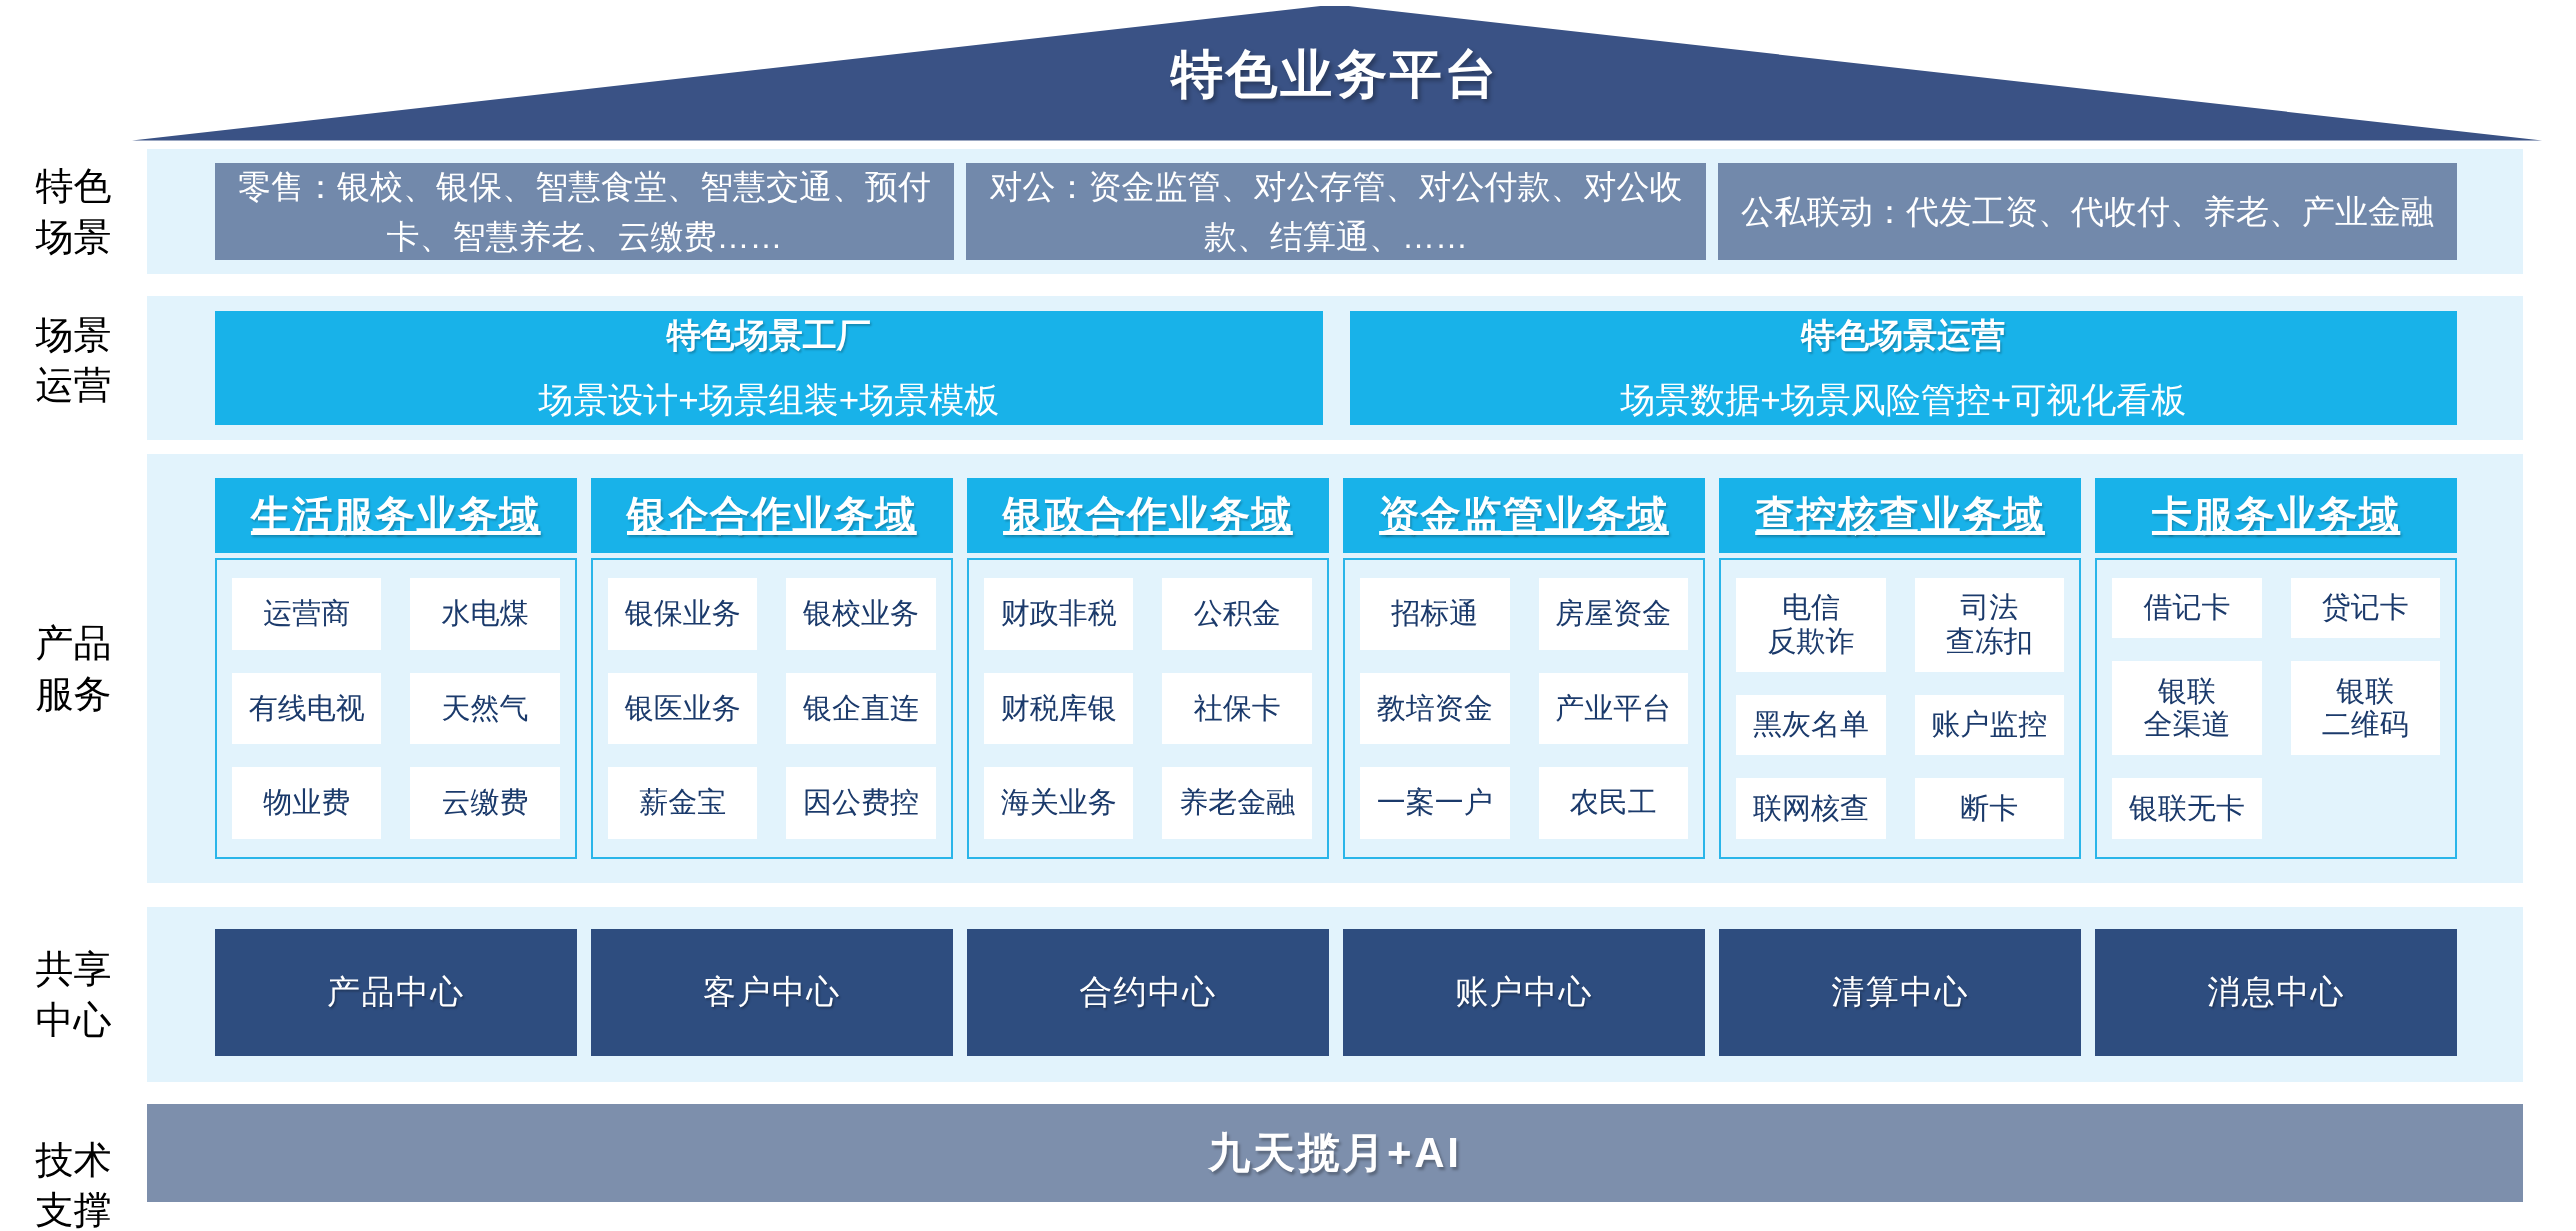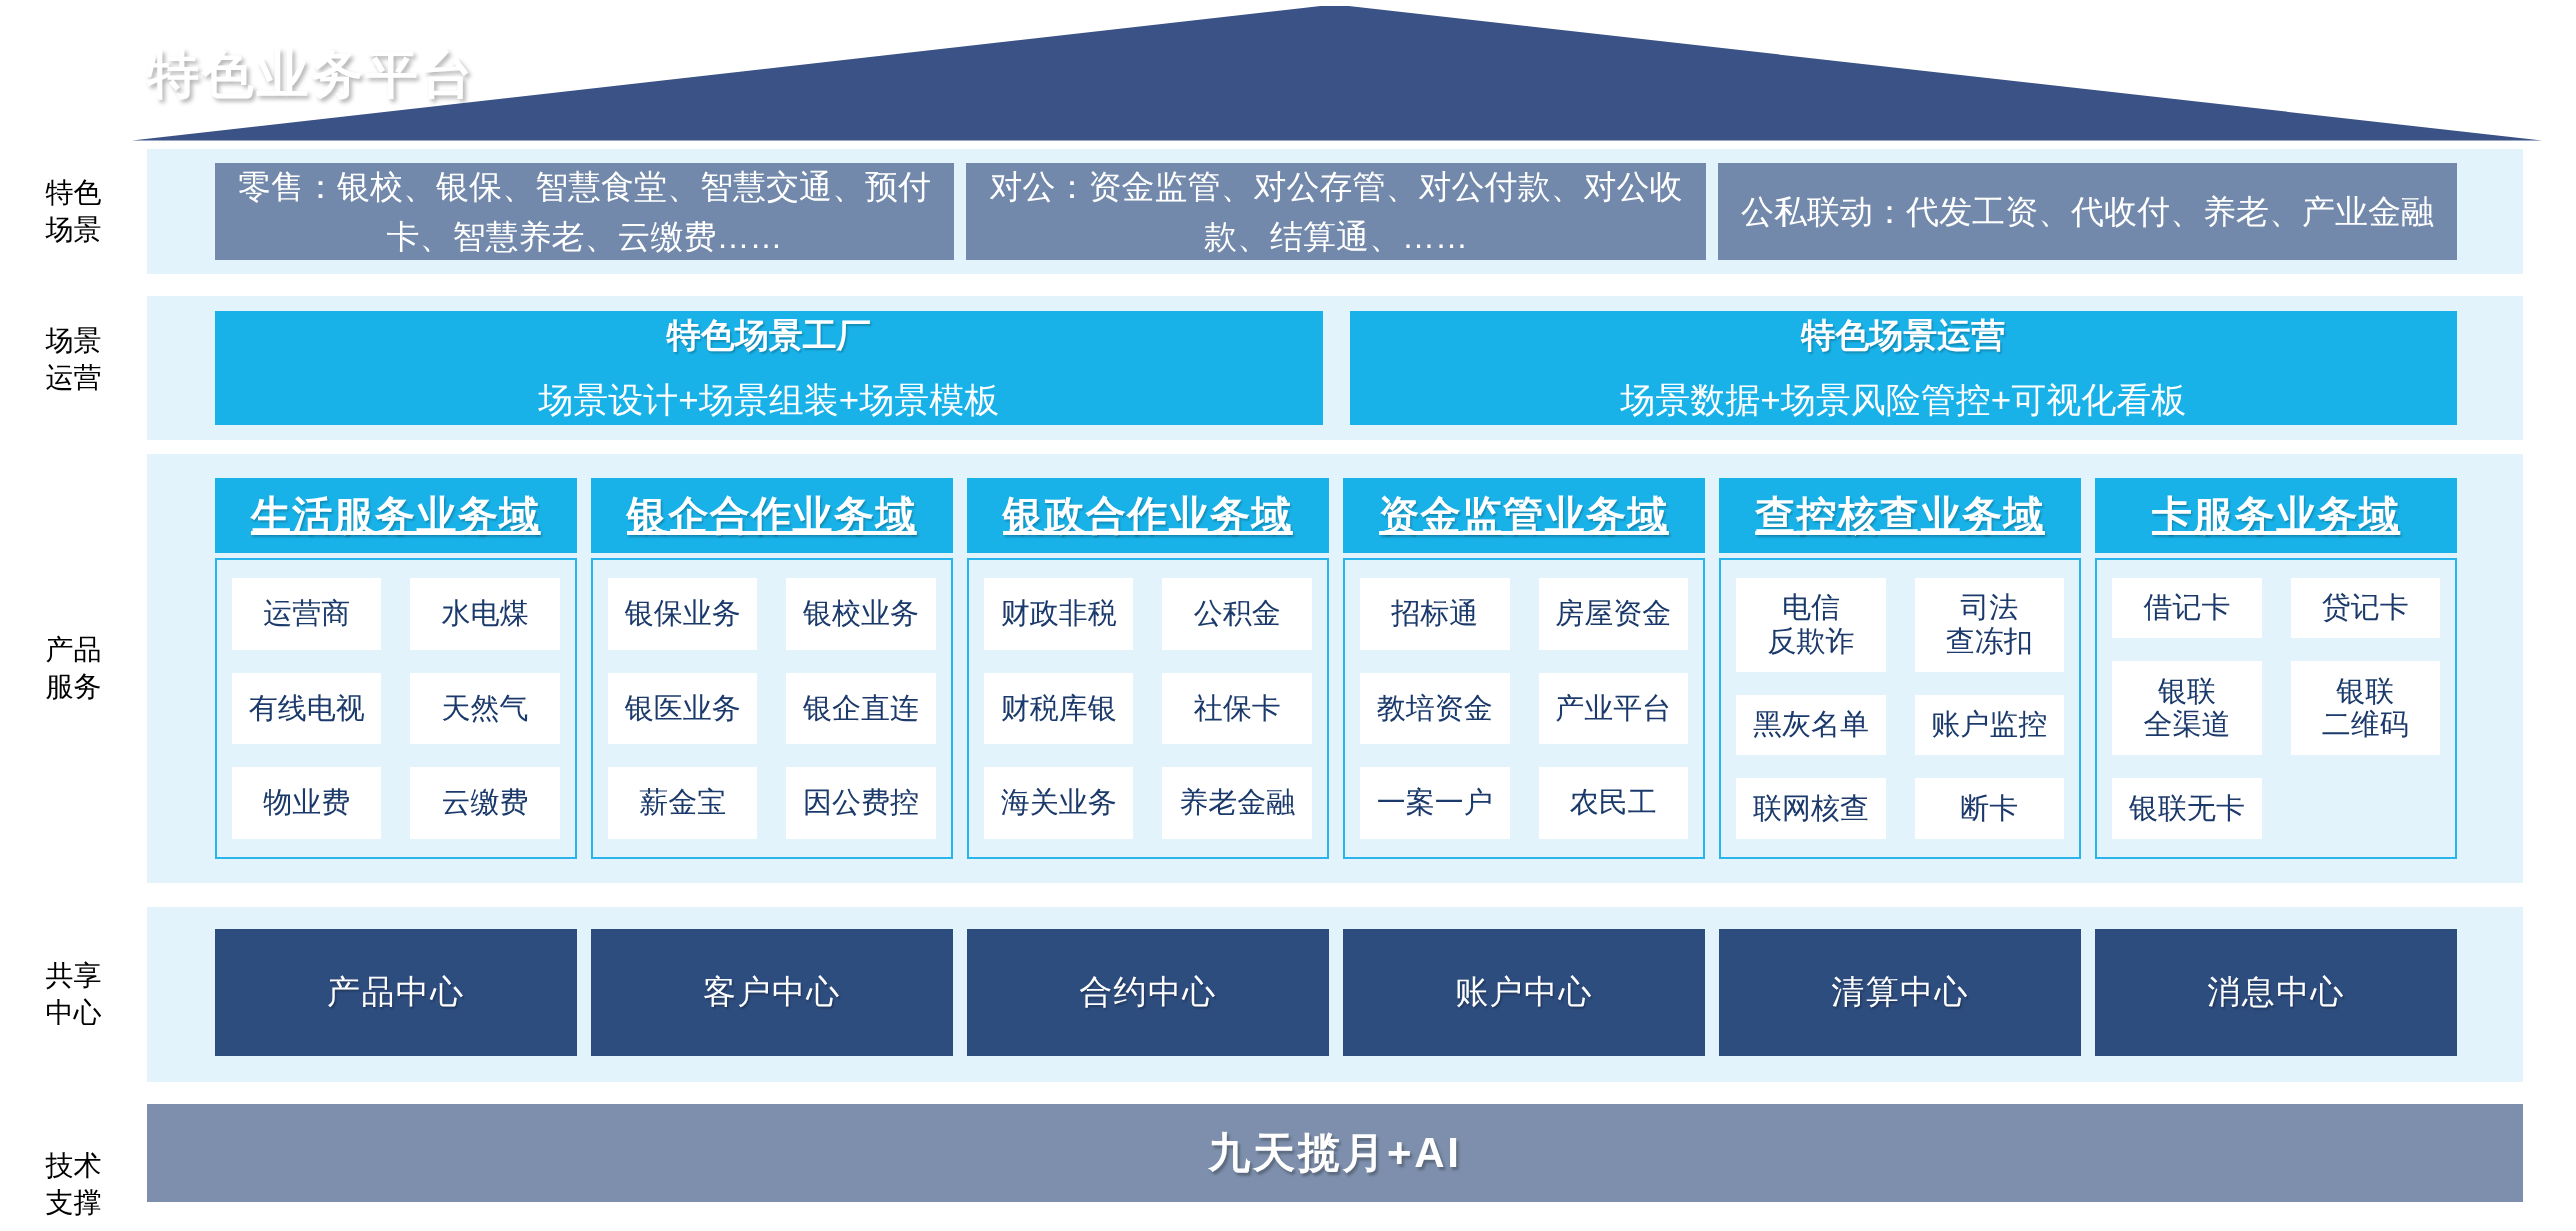--- a/index.html
+++ b/index.html
@@ -11,29 +11,29 @@
     overflow:hidden;
   }
   
   .roof{
     position:absolute;left:132px;top:5.5px;width:2410px;height:135px;
     background:#3a5285;
     clip-path:polygon(0% 100%, 49.5% 0%, 50.3% 0%, 100% 100%);
   }
   .roof-title{
     position:absolute;left:147px;top:40px;width:2376px;
-    text-align:left;color:#ffffff;
+    text-align:center;color:#ffffff;
     font-size:52px;font-weight:bold;letter-spacing:2.7px;
     text-shadow:2.7px 3.4px 4.1px rgba(0,0,0,.30);
   }
   
   .side-label{
     position:absolute;left:0;width:147px;
     display:flex;align-items:center;justify-content:center;
-    color:#000000;font-size:28px;line-height:1.32;
+    color:#000000;font-size:38px;line-height:1.32;
     text-align:center;white-space:pre-line;font-weight:500;
   }
   .label-1{top:149px;height:125px;}
   .label-2{top:288px;height:144px;}
   .label-3{top:454px;height:429px;}
   .label-4{top:907px;height:175px;}
   .label-5{top:1136px;height:98px;}
   
   .band{
     position:absolute;left:147px;width:2376px;

